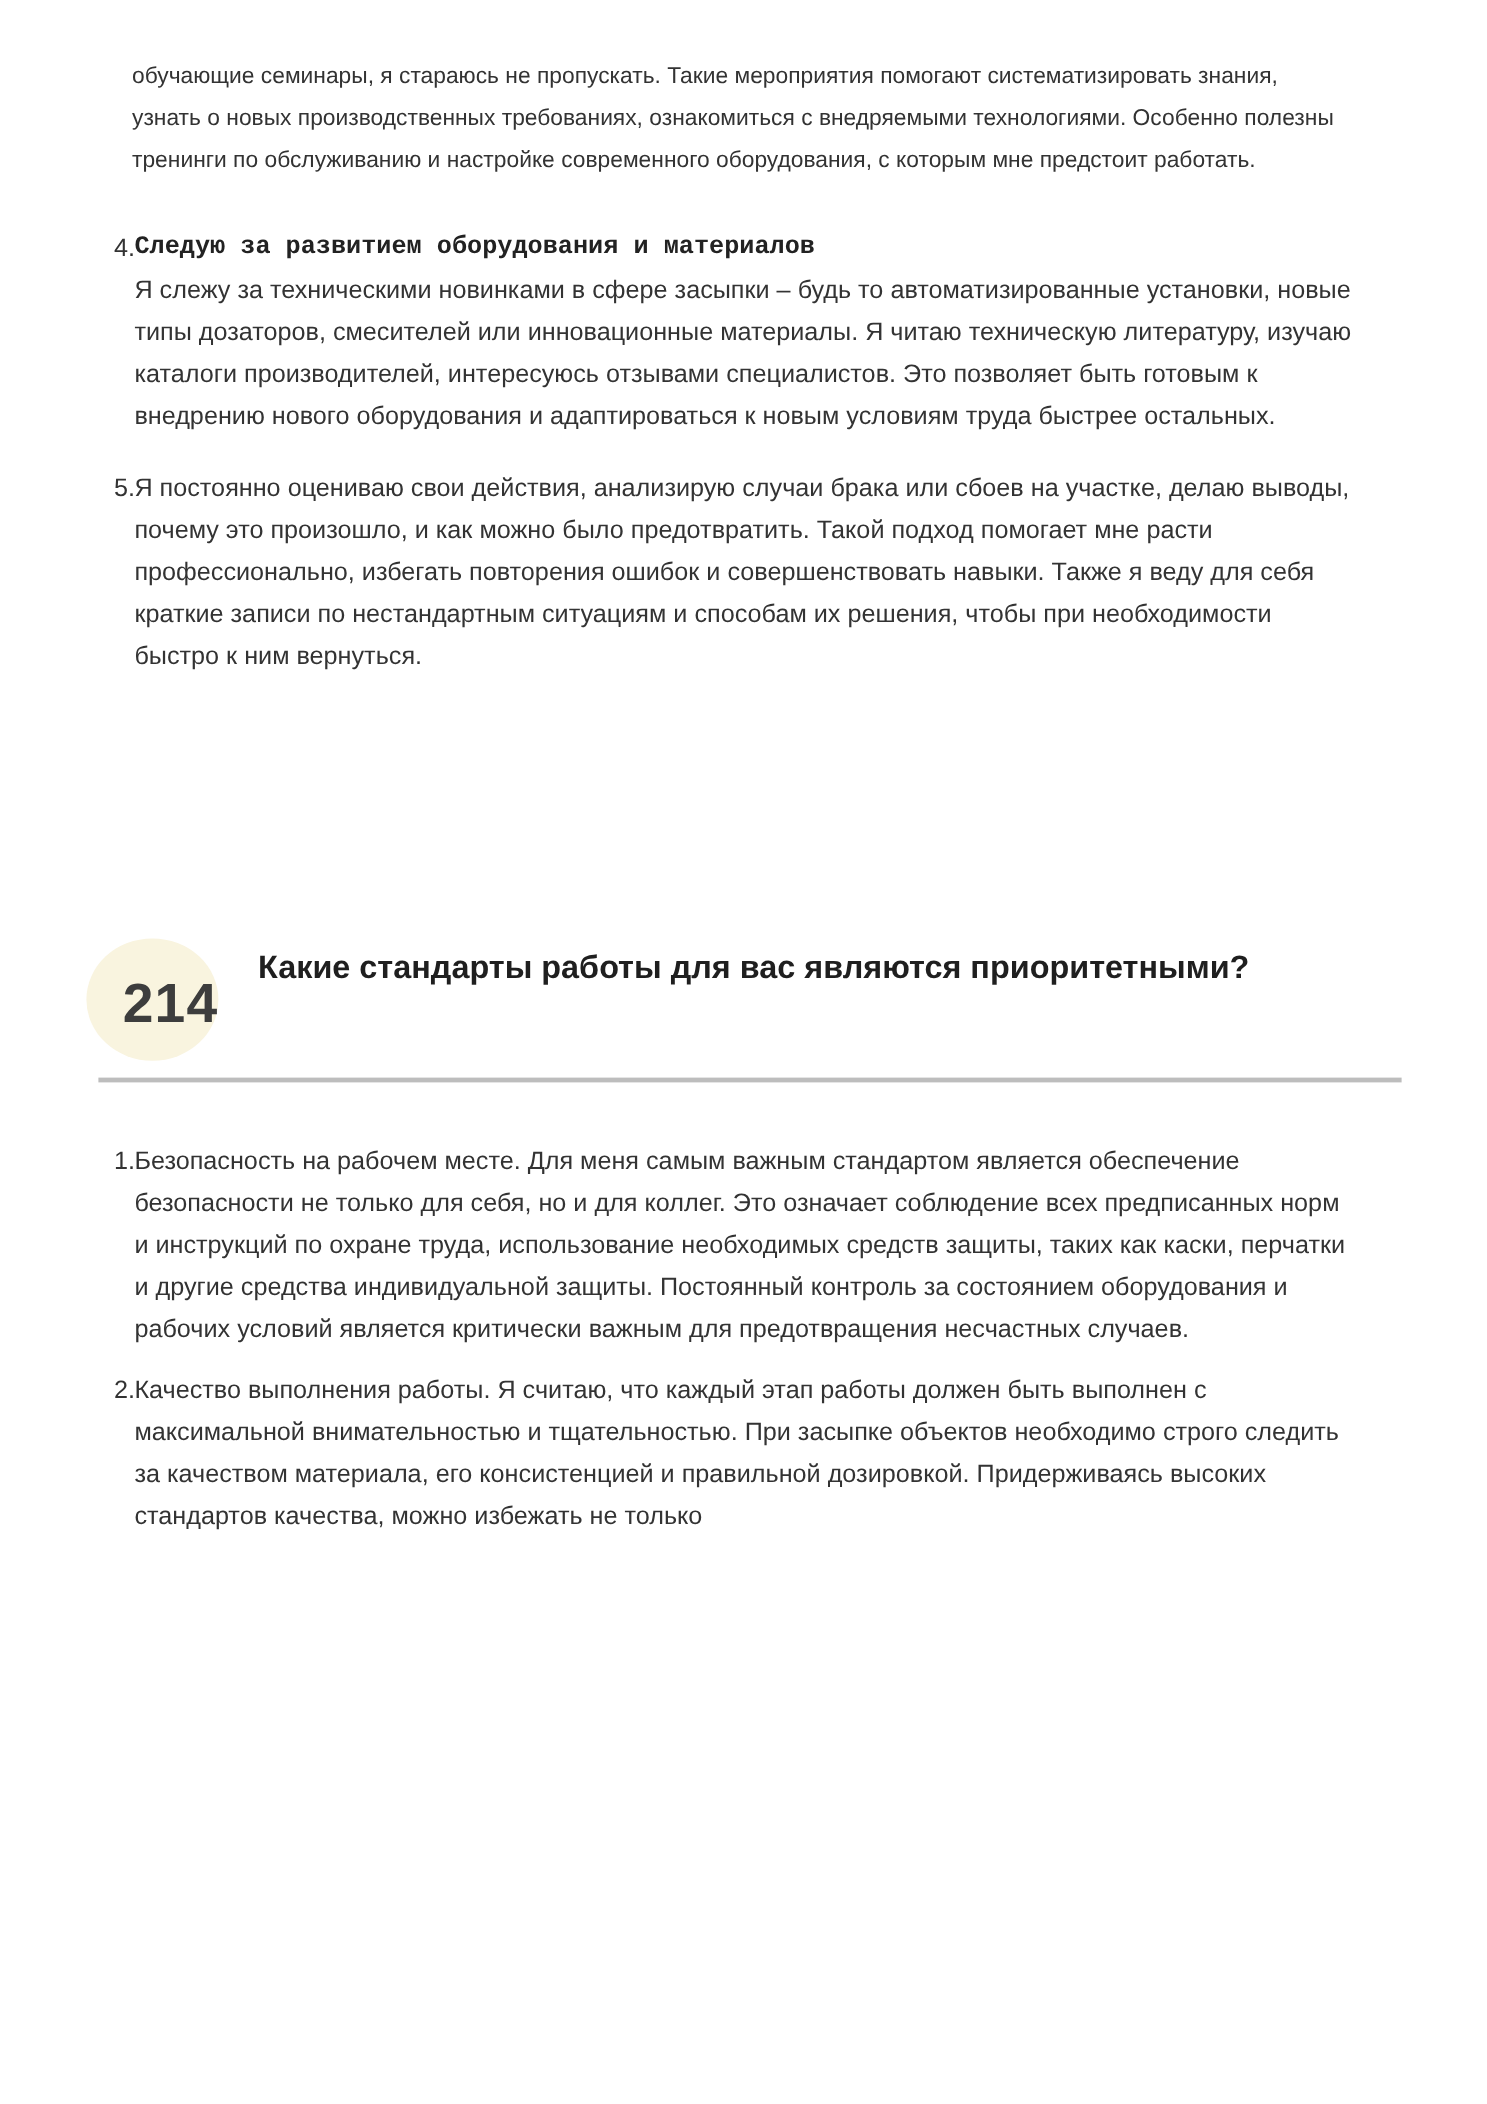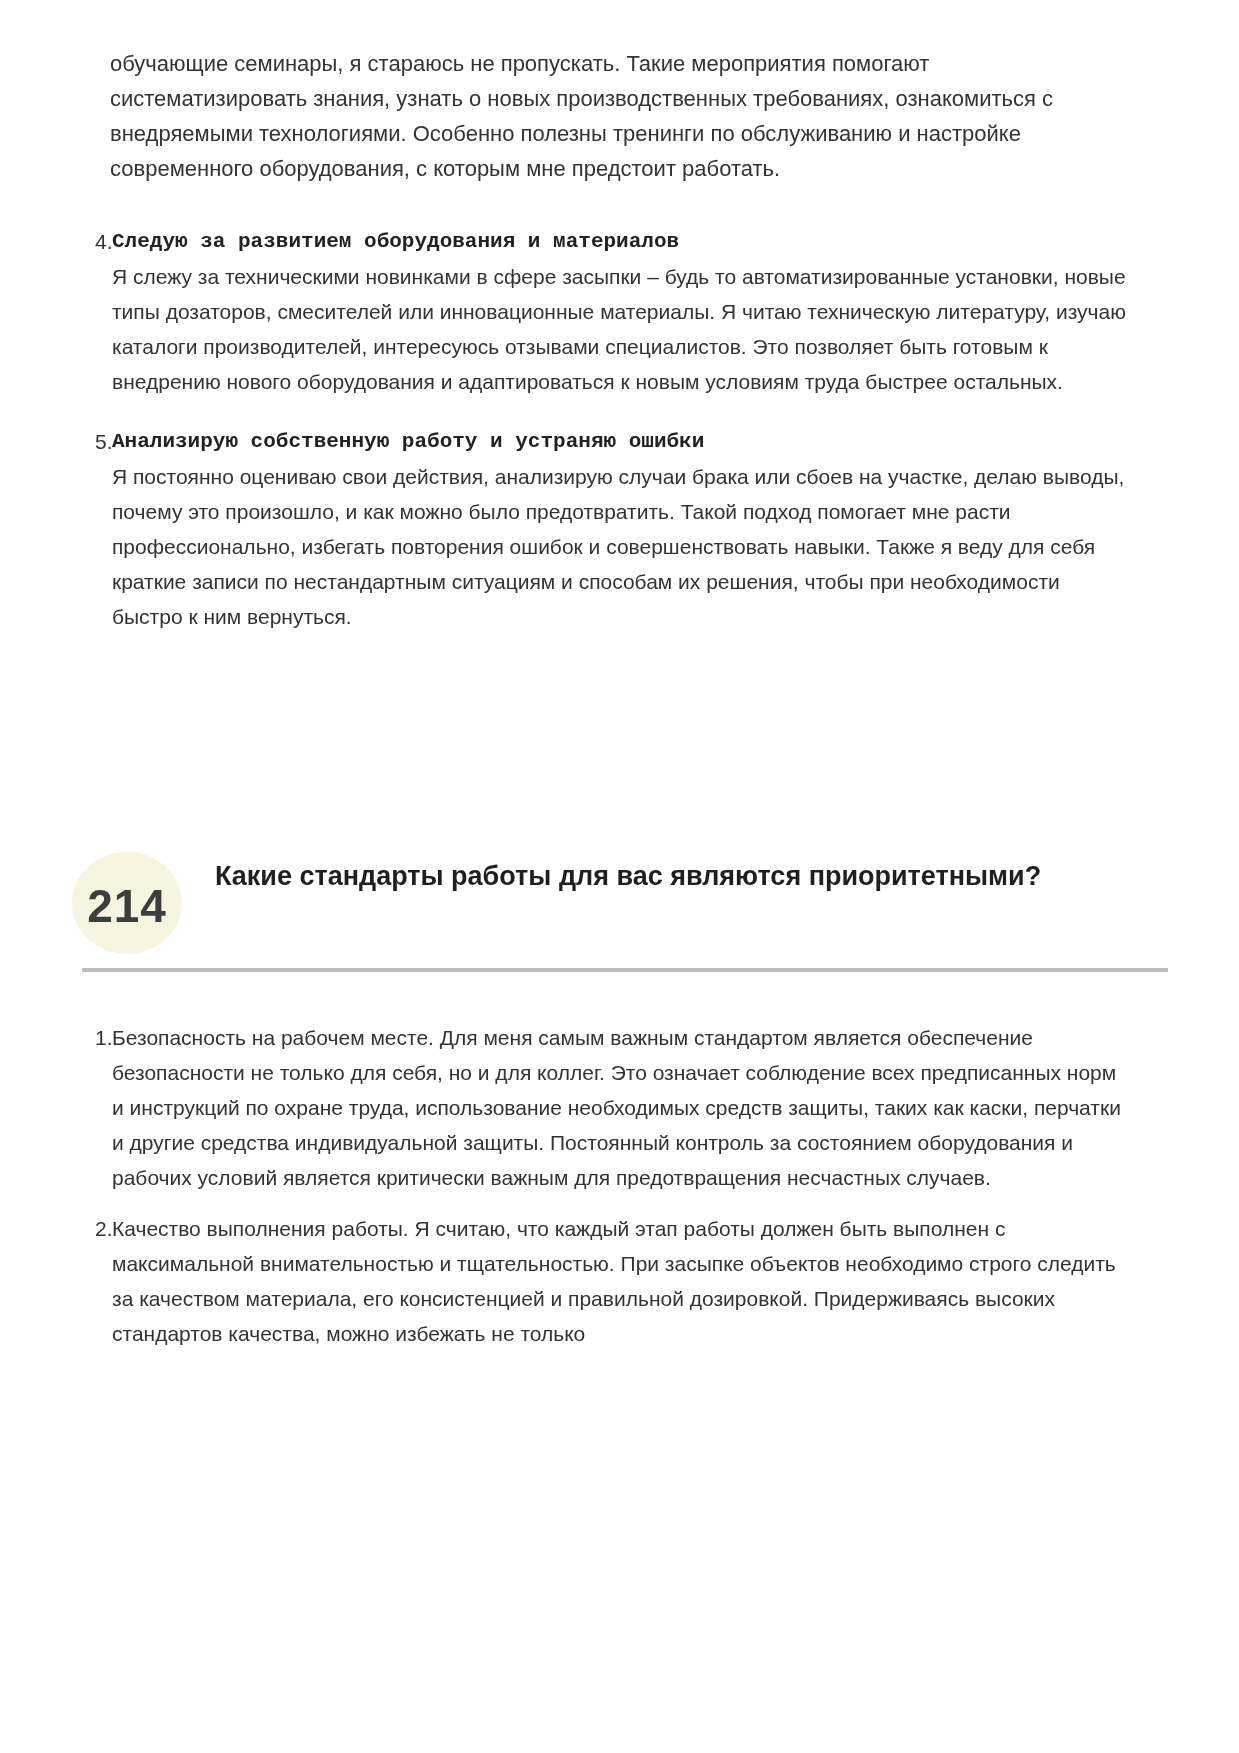--- a/index.html
+++ b/index.html
@@ -19,21 +19,21 @@
     margin-left: 82px;
     width: 1086px;
     padding-top: 46px;
     box-sizing: border-box;
   }
   
   .continuation {
     margin: 0 0 0 13px;
     padding-left: 15px;
     max-width: 1005px;
-    font-size: 22px;
+    font-size: 19px;
     line-height: 35px;
   }
   .list-block {
     padding-left: 13px;
     margin-top: 38px;
   }
   .item {
     display: flex;
     align-items: flex-start;
     margin-bottom: 25px;
@@ -64,21 +64,21 @@
   }
   .q-badge {
     flex: none;
     margin-left: -10px;
     width: 110px;
     height: 102px;
     border-radius: 50%;
     background: #f9f4df;
     display: flex;
     align-items: center;
-    justify-content: center;
+    justify-content: flex-end;
     padding-top: 6px;
     box-sizing: border-box;
   }
   .q-number {
     font-size: 46px;
     font-weight: bold;
     color: #3d3d3d;
     letter-spacing: 1px;
   }
   .q-title {
@@ -116,21 +116,20 @@
       <span class="num">4.</span>
       <div class="body">
         <div class="title">Следую за развитием оборудования и материалов</div>
         <div class="text">Я слежу за техническими новинками в сфере засыпки – будь то автоматизированные установки, новые типы дозаторов, смесителей или инновационные материалы. Я читаю техническую литературу, изучаю каталоги производителей, интересуюсь отзывами специалистов. Это позволяет быть готовым к внедрению нового оборудования и адаптироваться к новым условиям труда быстрее остальных.</div>
       </div>
     </div>
 
     <div class="item">
       <span class="num">5.</span>
       <div class="body">
-        <div class="title">Анализирую собственную работу и устраняю ошибки</div>
         <div class="text">Я постоянно оцениваю свои действия, анализирую случаи брака или сбоев на участке, делаю выводы, почему это произошло, и как можно было предотвратить. Такой подход помогает мне расти профессионально, избегать повторения ошибок и совершенствовать навыки. Также я веду для себя краткие записи по нестандартным ситуациям и способам их решения, чтобы при необходимости быстро к ним вернуться.</div>
       </div>
     </div>
 
   </div>
 
   <div class="q-header">
     <div class="q-badge">
       <span class="q-number">214</span>
     </div>

